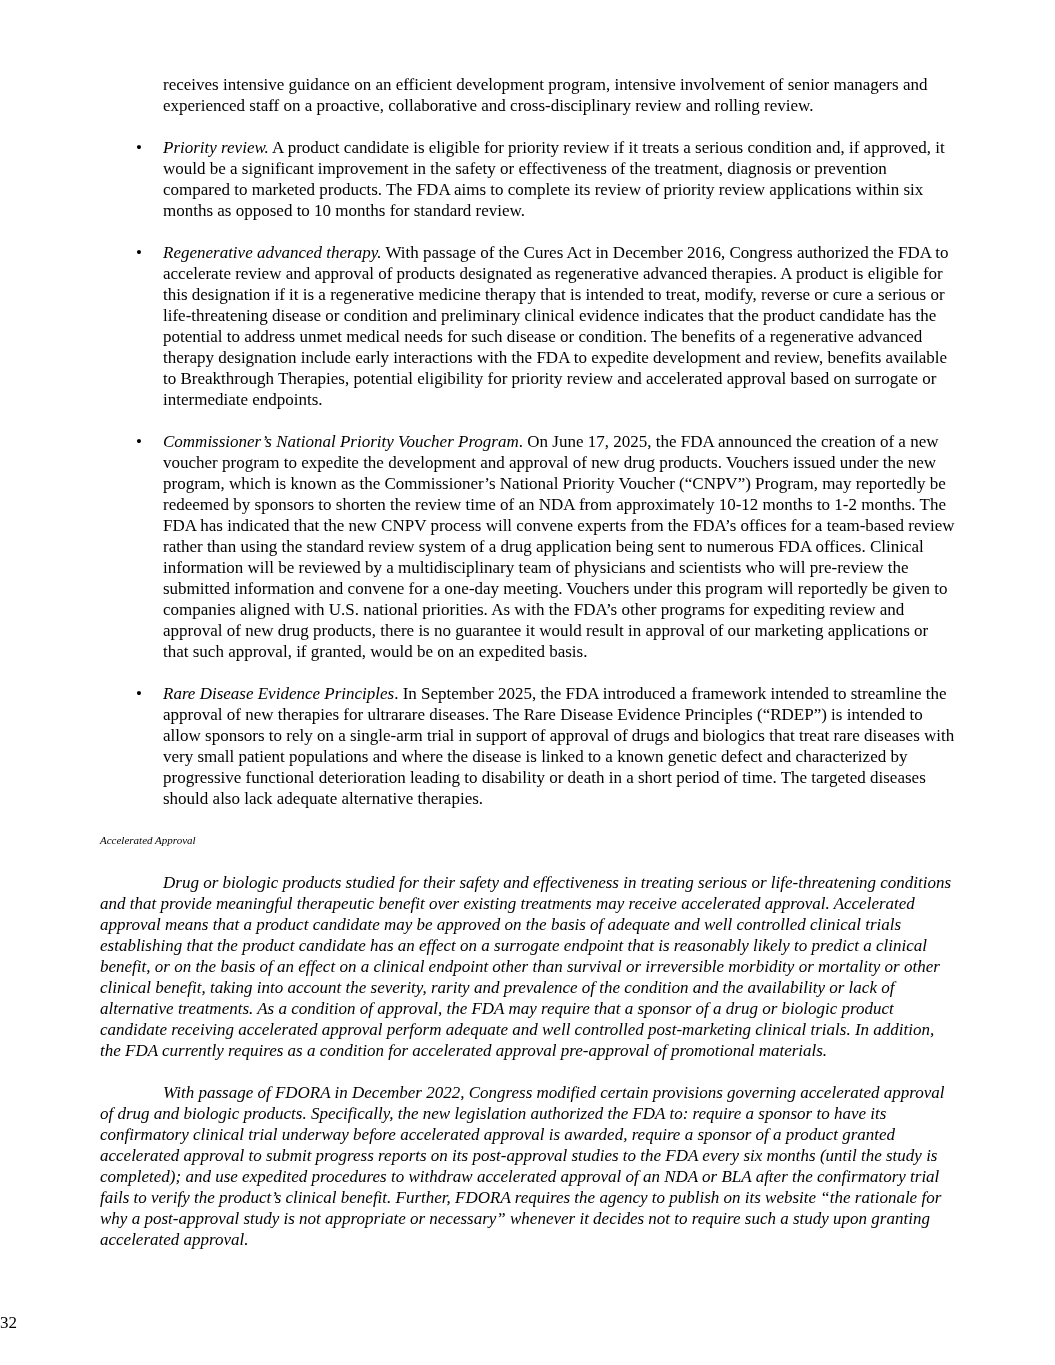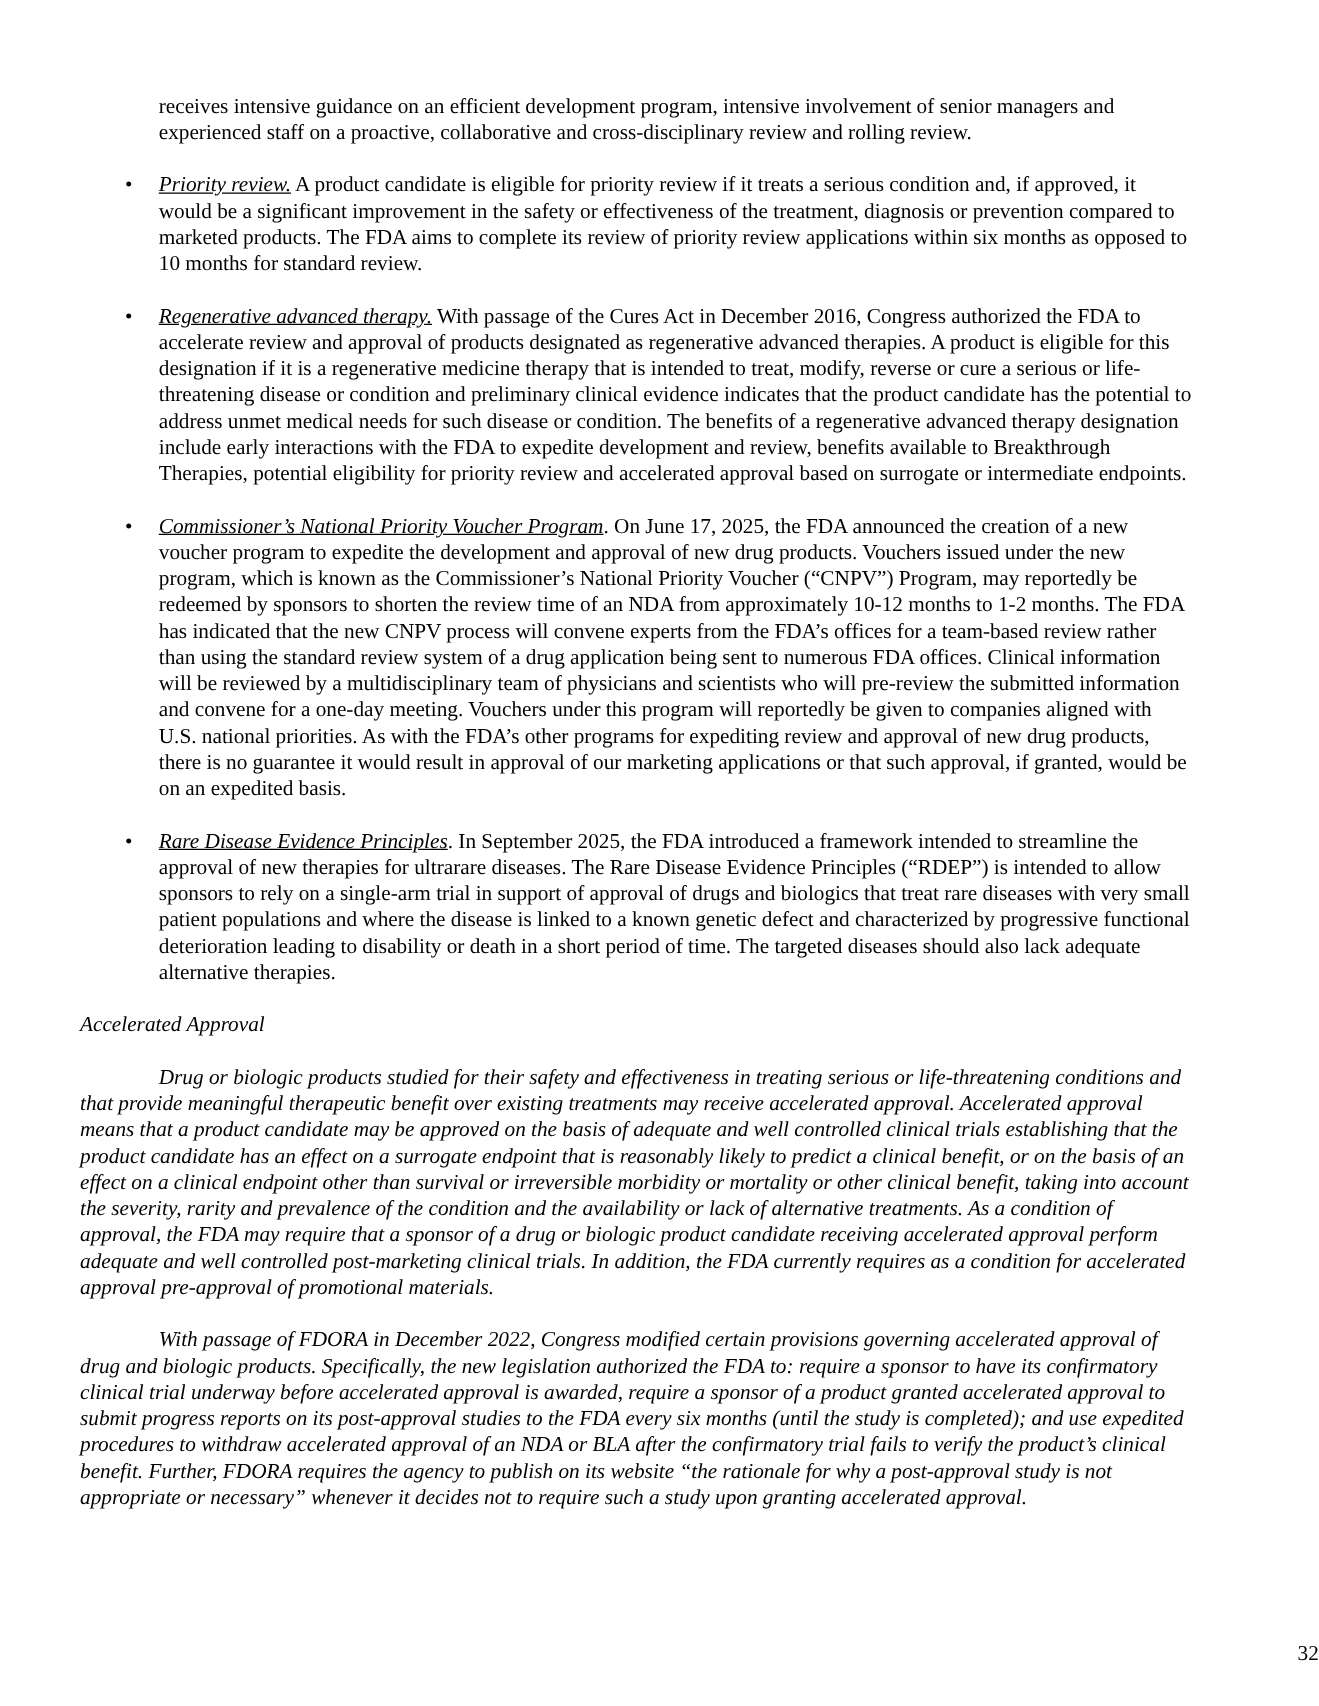--- a/index.html
+++ b/index.html
@@ -10,21 +10,21 @@
   .page {
     position: relative;
     width: 1055px;
     height: 1365px;
     background: #ffffff;
     color: #000000;
     font-family: "Liberation Serif", "DejaVu Serif", serif;
     font-size: 17px;
     line-height: 21px;
     box-sizing: border-box;
-    padding: 74px 100px 0 64px;
+    padding: 74px 100px 0 100px;
     overflow: hidden;
   }
   .continuation {
     margin: 0 0 21px 0;
     padding-left: 63px;
   }
   .bullets {
     list-style: none;
     margin: 0;
     padding: 0;
@@ -42,39 +42,38 @@
     display: inline-block;
   }
   .marker-inner {
     display: inline-block;
   }
   .btext {
     flex: 1 1 auto;
   }
   .lead {
     font-style: italic;
-    text-decoration: underline;
   }
   .section-heading {
     font-style: italic;
     font-weight: normal;
-    font-size: 17px;
+    font-size: 11px;
     margin: 0 0 21px 0;
   }
   .body-para {
     margin: 0 0 21px 0;
     text-indent: 63px;
     font-style: italic;
   }
   .footer {
     position: absolute;
     left: 0;
     bottom: 32px;
     width: 100%;
-    text-align: right;
+    text-align: left;
   }
 </style>
 </head>
 <body>
 
 <div class="page">
 
   <p class="continuation">receives intensive guidance on an efficient development program, intensive involvement of senior managers and experienced staff on a proactive, collaborative and cross-disciplinary review and rolling review.</p>
 
   <ul class="bullets">

